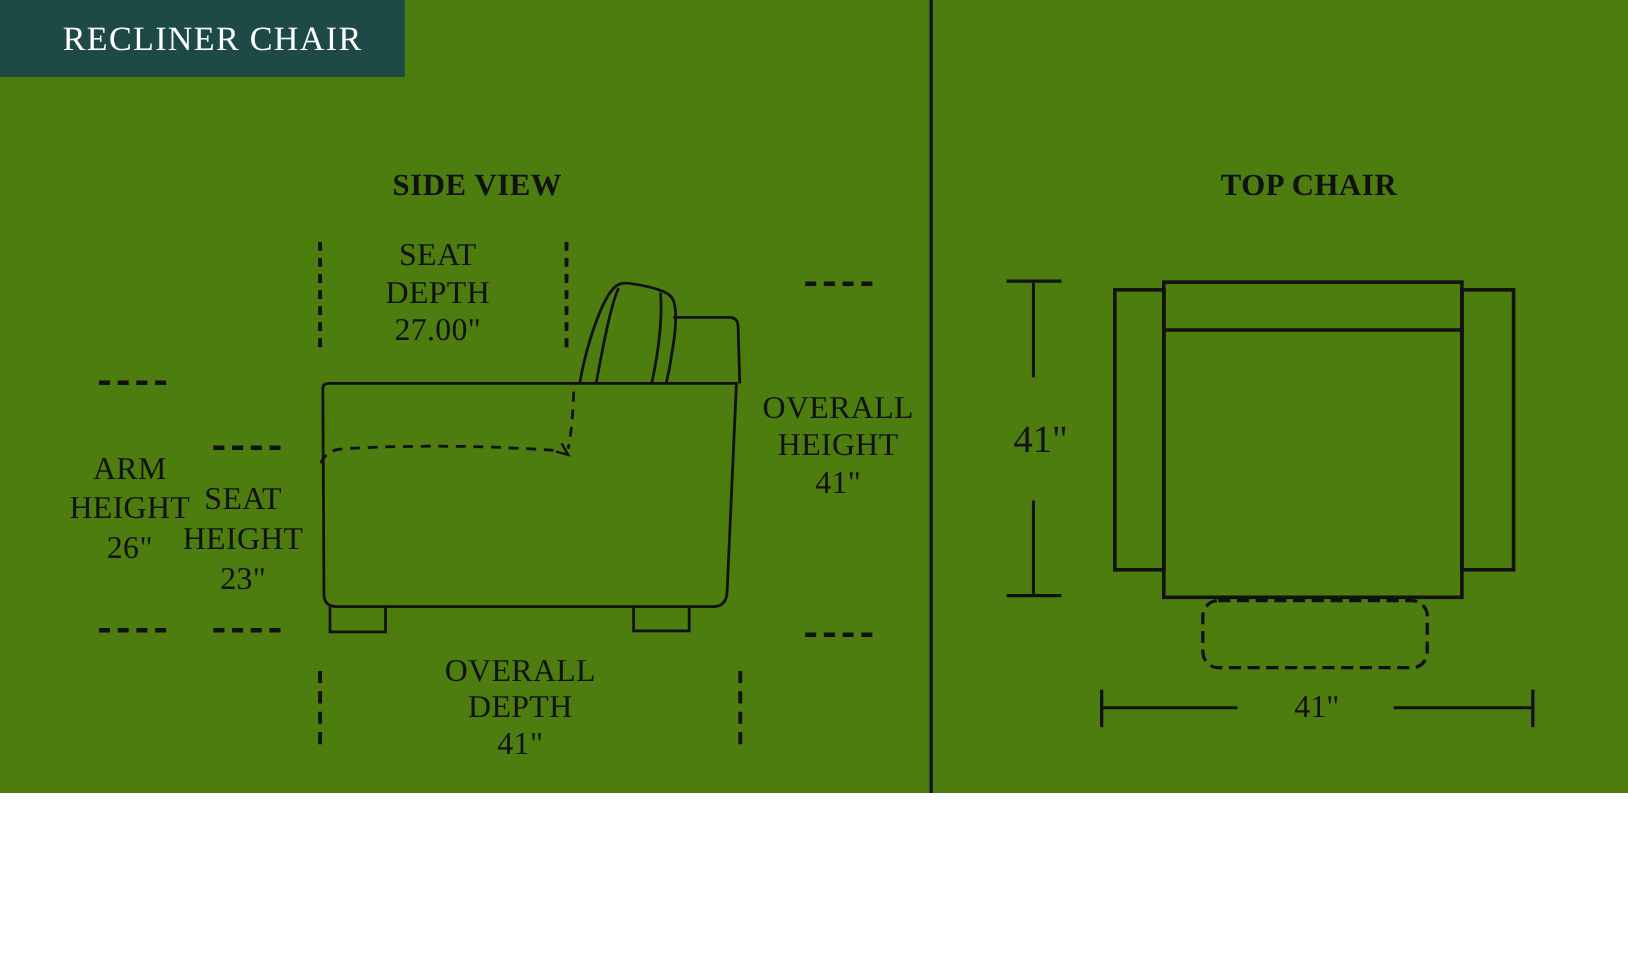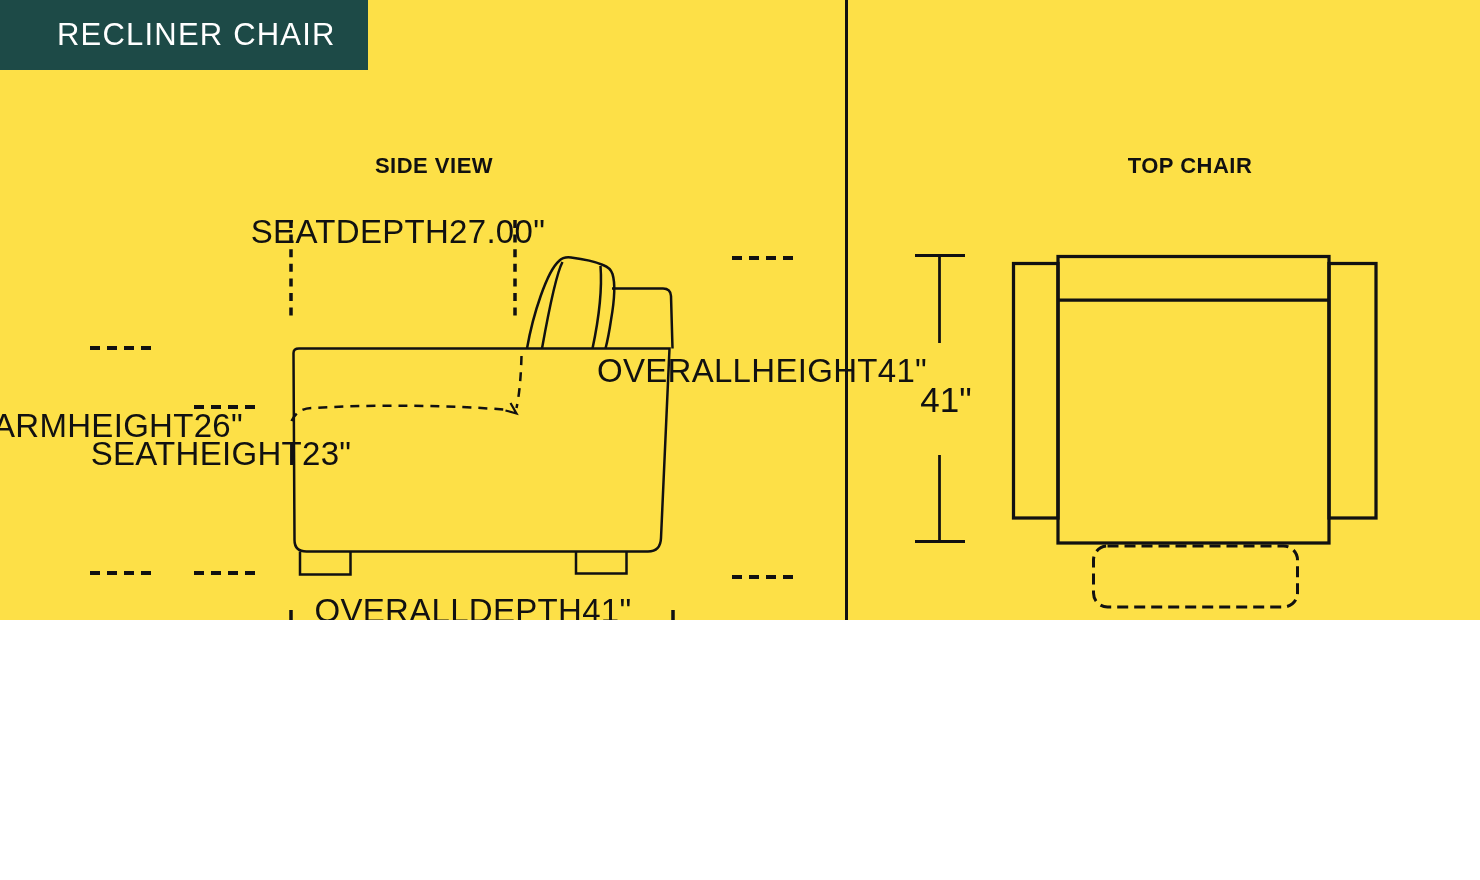--- a/index.html
+++ b/index.html
@@ -1,34 +1,34 @@
 <!DOCTYPE html>
 <html><head>
 <meta charset="utf-8">
 <style>
   html,body{margin:0;padding:0;background:#ffffff;}
   #stage{
-    position:relative;width:1480px;height:620px;background:#fde047;overflow:hidden;
-    font-family:Liberation Sans, sans-serif;color:#111111;
+    position:relative;width:1480px;height:721px;background:#4d7c0f;overflow:hidden;
+    font-family:Liberation Serif, serif;color:#111111;
   }
   .abs{position:absolute;}
   #header-box{
     left:0;top:0;width:368px;height:70px;background:#1d4a47;
     display:flex;align-items:center;padding-left:57px;box-sizing:border-box;
   }
   #header-box .title{
     color:#ffffff;font-size:31px;letter-spacing:1.2px;font-weight:400;white-space:nowrap;
   }
   .view-title{
-    font-size:22px;font-weight:700;letter-spacing:0.5px;white-space:nowrap;
+    font-size:28px;font-weight:700;letter-spacing:0.5px;white-space:nowrap;
     transform:translateX(-50%);
   }
   .dim-label{
-    display:flex;flex-direction:row;align-items:center;transform:translateX(-50%);
-    font-size:33px;letter-spacing:0.3px;text-align:center;white-space:nowrap;
+    display:flex;flex-direction:column;align-items:center;transform:translateX(-50%);
+    font-size:29px;letter-spacing:0.3px;text-align:center;white-space:nowrap;
   }
   .dim-label span{display:block;}
   .lh34 span{line-height:34px;}
   .lh36 span{line-height:36px;}
   .lh33 span{line-height:33px;}
   .big-dim{
     transform:translateX(-50%);white-space:nowrap;
   }
   #tv-height-label{font-size:35px;line-height:38px;}
   #tv-width-label{font-size:29px;line-height:32px;}

